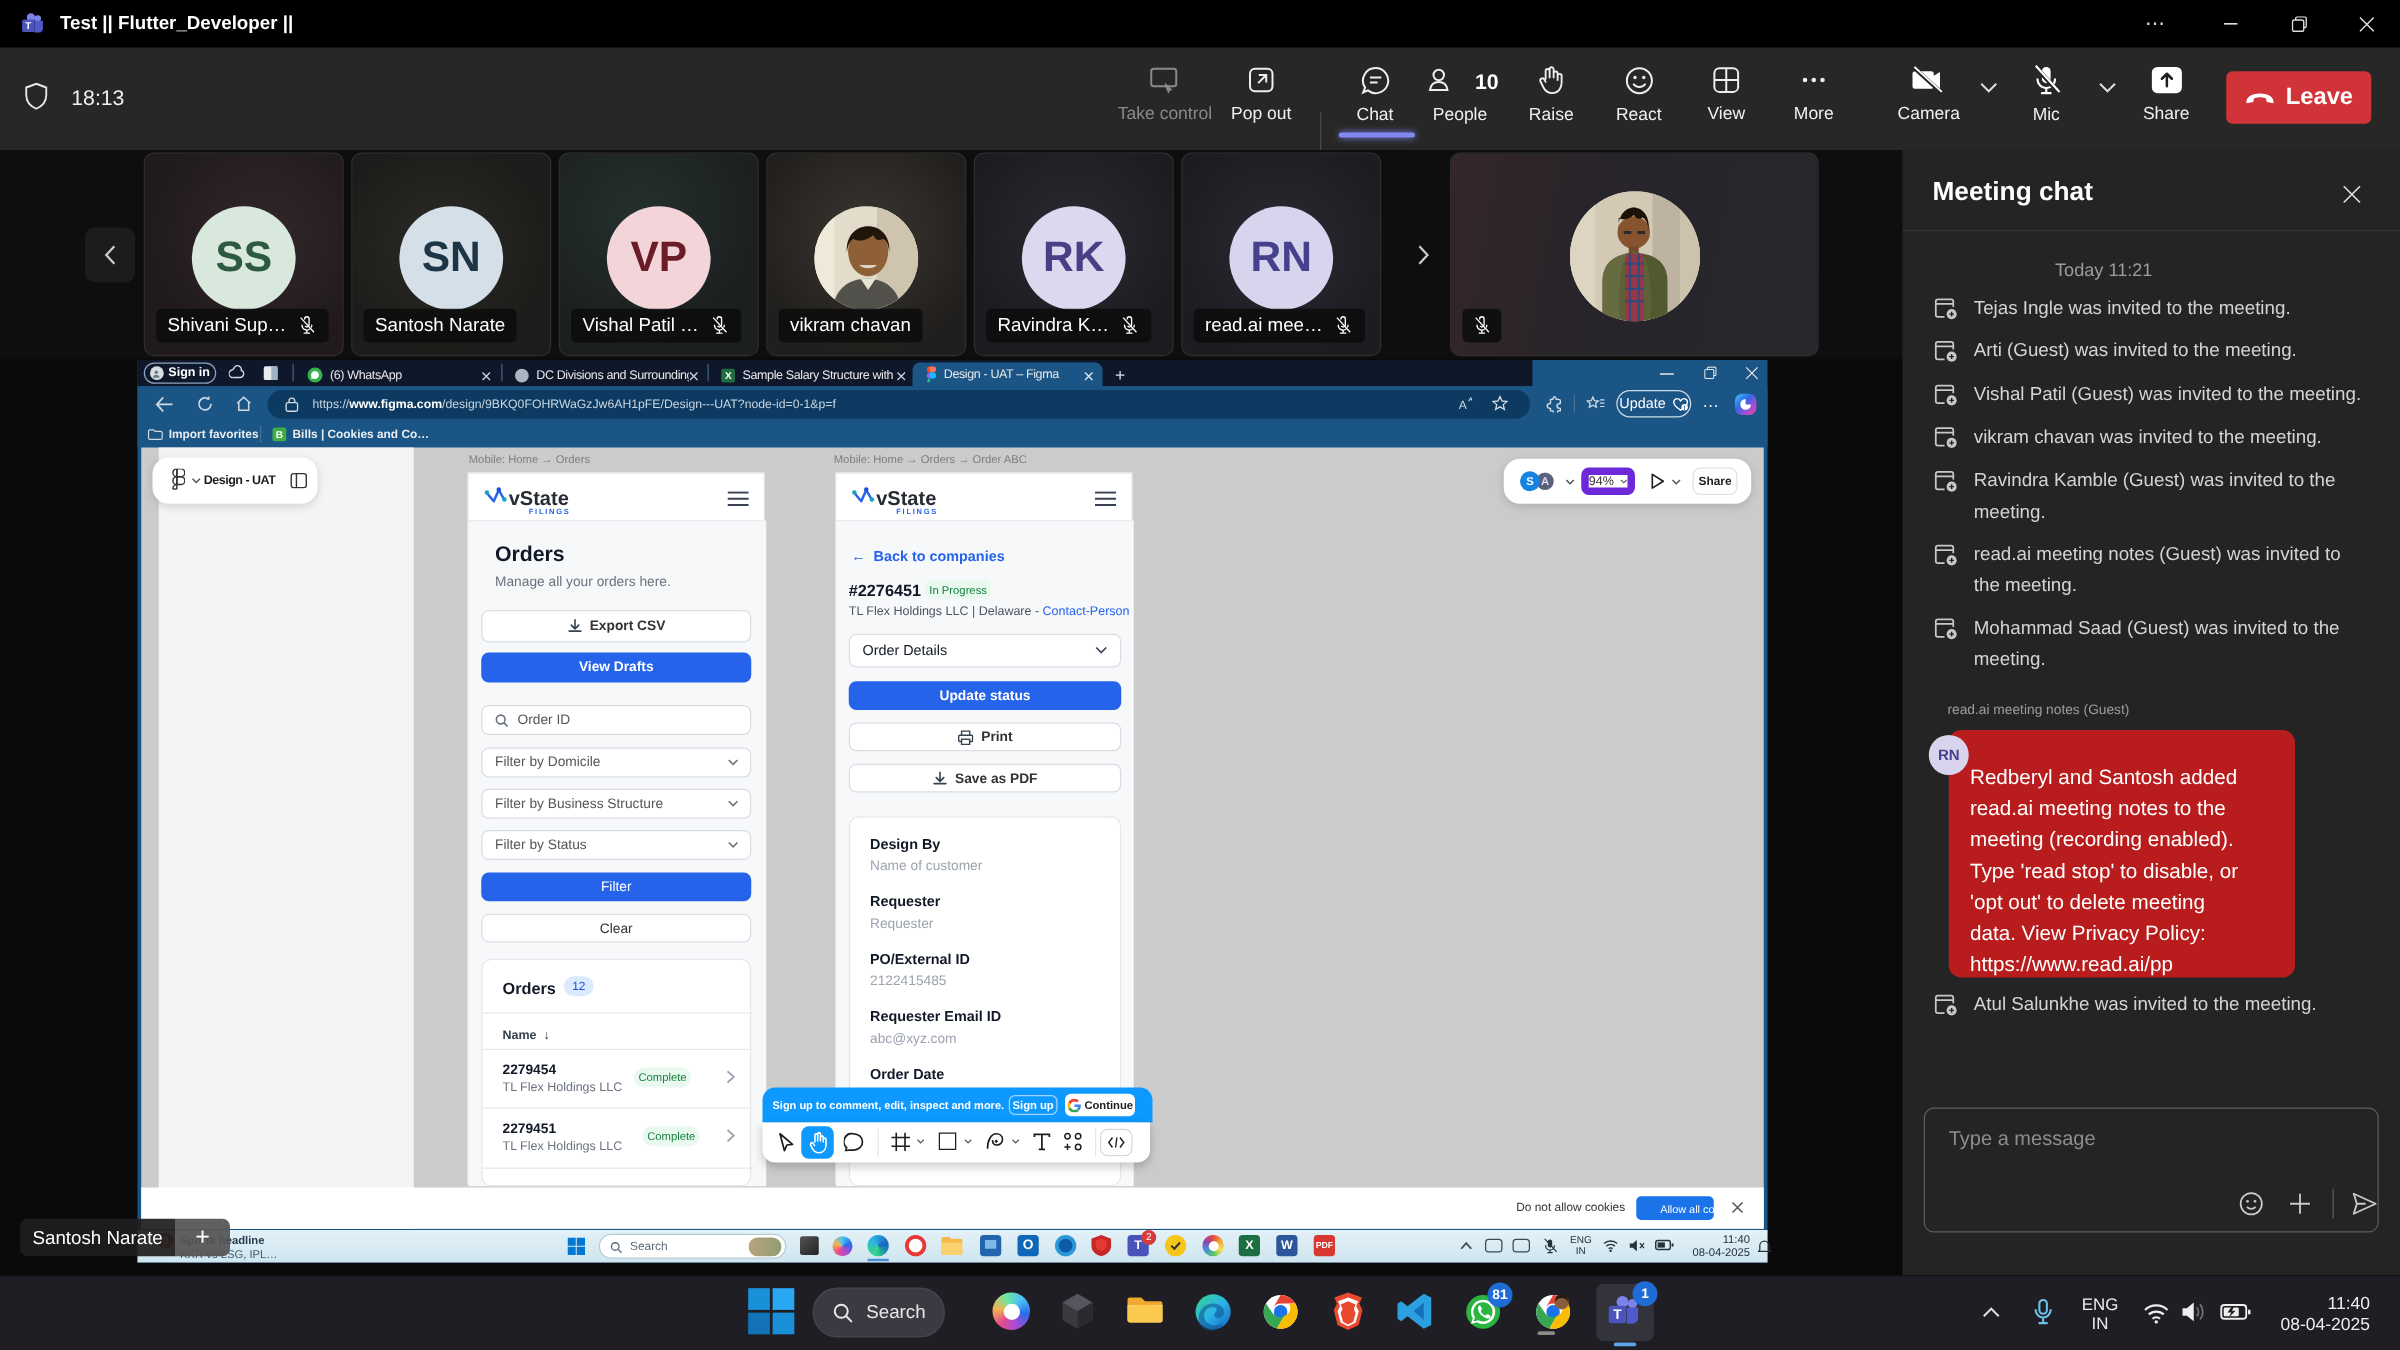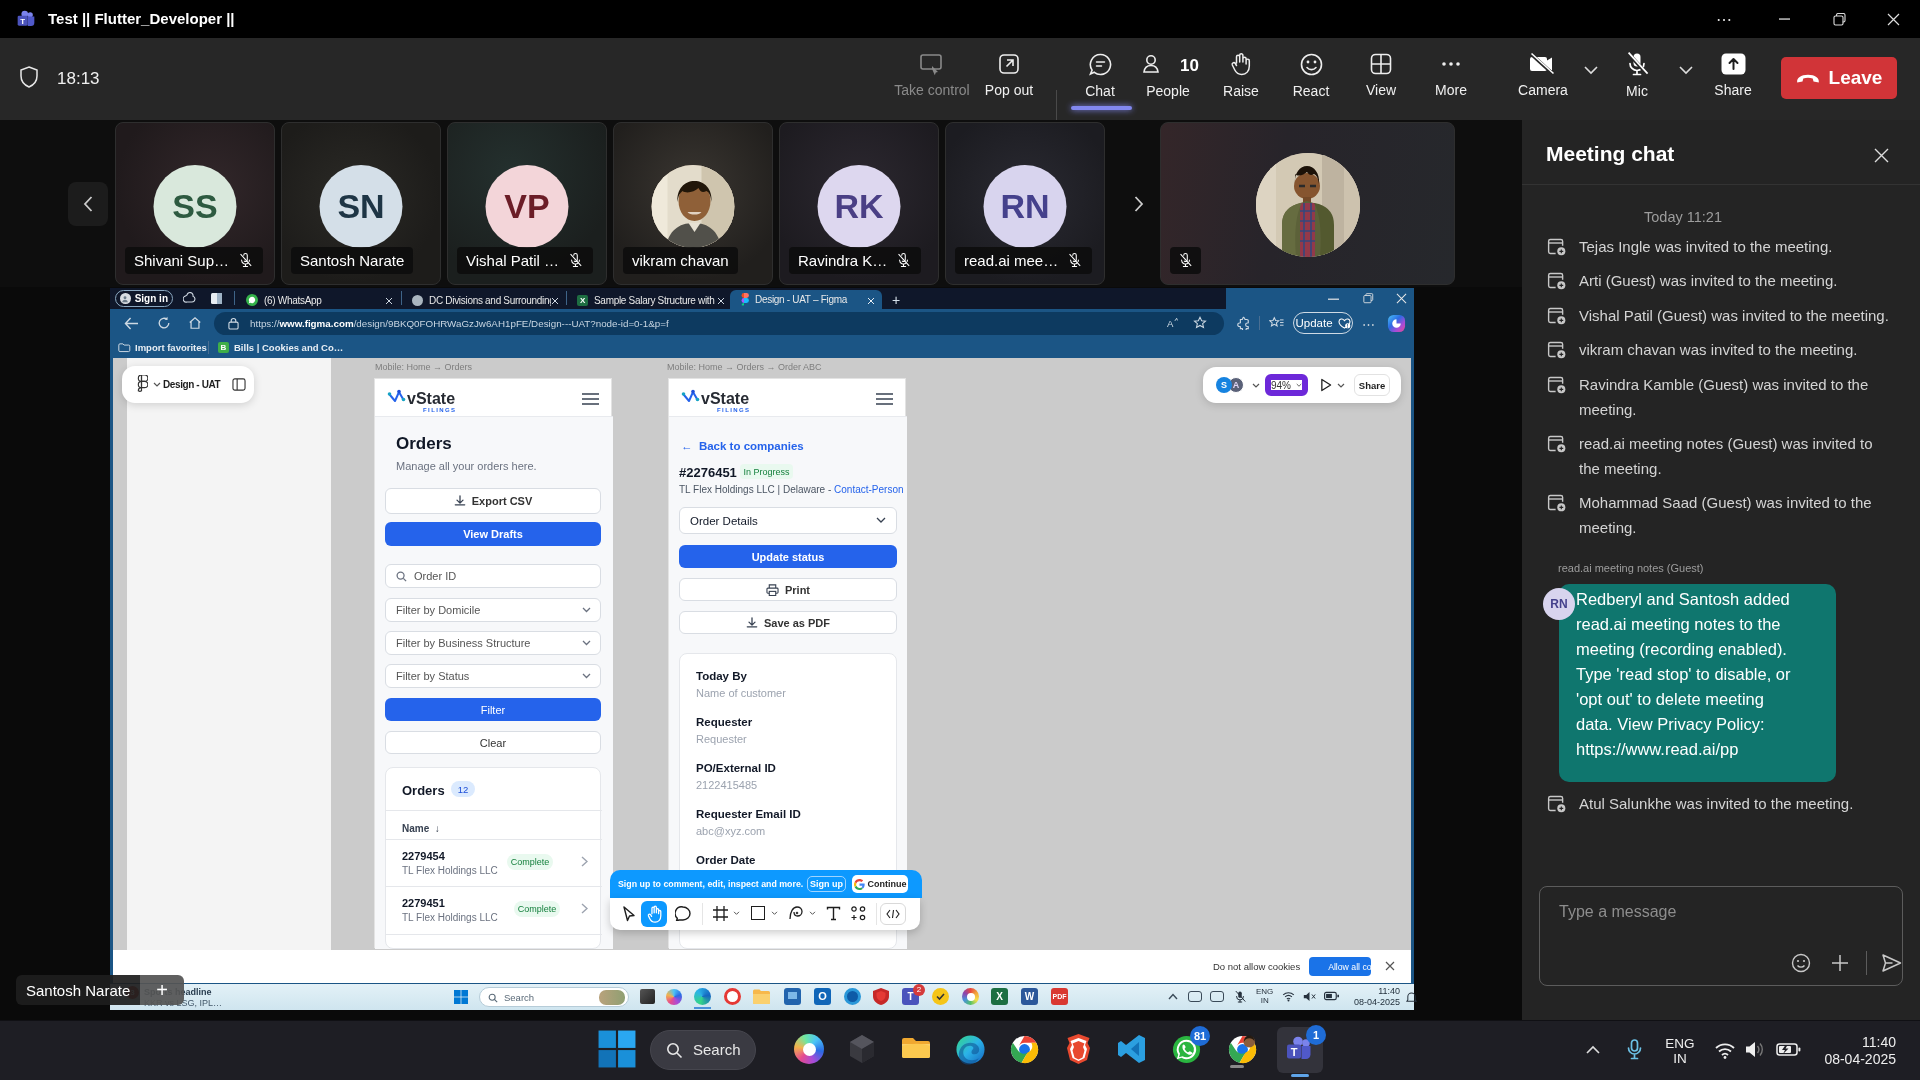--- a/index.html
+++ b/index.html
@@ -517,21 +517,21 @@
             </svg></div>
         <div class="pbtn blue" style="left:10px;top:166px;width:218px;height:23px;">Update status</div>
         <div class="pbtn line" style="left:10px;top:199px;width:218px;height:23px;"><svg width="13" height="12" viewBox="0 0 14 13">
               <path d="M3.5 4V1h7v3M3.5 10H2a1 1 0 0 1-1-1V5.5a1 1 0 0 1 1-1h10a1 1 0 0 1 1 1V9a1 1 0 0 1-1 1h-1.5" fill="none" stroke="#374151" stroke-width="1.2"></path>
               <rect x="3.5" y="8" width="7" height="4.5" fill="none" stroke="#374151" stroke-width="1.2"></rect>
             </svg>Print</div>
         <div class="pbtn line" style="left:10px;top:232px;width:218px;height:23px;"><svg width="12" height="12" viewBox="0 0 14 14">
               <path d="M7 1v8M3.5 6L7 9.5 10.5 6M1.5 11.5h11" fill="none" stroke="#374151" stroke-width="1.5" stroke-linecap="round" stroke-linejoin="round"></path>
             </svg>Save as PDF</div>
         <div class="abs" style="left:10px;top:274px;width:218px;height:296px;border:1px solid #e5e7eb;border-radius:8px;background:#fff;">
-          <div class="abs" style="left:16px;top:16px;font-size:11.5px;font-weight:bold;color:#111827;">Today By</div>
+          <div class="abs" style="left:16px;top:16px;font-size:11.5px;font-weight:bold;color:#111827;">Design By</div>
           <div class="abs" style="left:16px;top:33px;font-size:11px;color:#9ca3af;">Name of customer</div>
           <div class="abs" style="left:16px;top:62px;font-size:11.5px;font-weight:bold;color:#111827;">Requester</div>
           <div class="abs" style="left:16px;top:79px;font-size:11px;color:#9ca3af;">Requester</div>
           <div class="abs" style="left:16px;top:108px;font-size:11.5px;font-weight:bold;color:#111827;">PO/External ID</div>
           <div class="abs" style="left:16px;top:125px;font-size:11px;color:#9ca3af;">2122415485</div>
           <div class="abs" style="left:16px;top:154px;font-size:11.5px;font-weight:bold;color:#111827;">Requester Email ID</div>
           <div class="abs" style="left:16px;top:171px;font-size:11px;color:#9ca3af;">abc@xyz.com</div>
           <div class="abs" style="left:16px;top:200px;font-size:11.5px;font-weight:bold;color:#111827;">Order Date</div>
         </div>
       </div>
@@ -743,21 +743,21 @@
         <svg width="21" height="21" viewBox="0 0 24 24">
           <path d="M19 11V6a2 2 0 0 0-2-2H5a2 2 0 0 0-2 2v12a2 2 0 0 0 2 2h6" fill="none" stroke="#c8c8c8" stroke-width="1.6"></path>
           <path d="M3 8h16" stroke="#c8c8c8" stroke-width="1.6"></path>
           <circle cx="17.5" cy="17.5" r="4.6" fill="#c8c8c8"></circle>
           <path d="M17.5 15.3v4.4M15.3 17.5h4.4" stroke="#242424" stroke-width="1.3"></path>
         </svg>
         <span class="t">Mohammad Saad (Guest) was invited to the<br>meeting.</span>
       </div>
     <div class="abs" style="left:36px;top:442px;font-size:11px;color:#9d9d9d;">read.ai meeting notes (Guest)</div>
     <div class="abs" style="left:21px;top:468px;width:32px;height:32px;border-radius:50%;background:#d8d4ee;color:#45418c;font-size:12px;font-weight:bold;display:flex;align-items:center;justify-content:center;z-index:2;">RN</div>
-    <div class="abs" style="left:37px;top:464px;width:277px;height:198px;background:#0f766e;border-radius:10px;color:#fff;font-size:16.5px;line-height:25px;padding:3px 0 0 17px;">Redberyl and Santosh added<br>read.ai meeting notes to the<br>meeting (recording enabled).<br>Type 'read stop' to disable, or<br>'opt out' to delete meeting<br>data. View Privacy Policy:<br>https://www.read.ai/pp</div>
+    <div class="abs" style="left:37px;top:464px;width:277px;height:198px;background:#b91c1c;border-radius:10px;color:#fff;font-size:16.5px;line-height:25px;padding:26px 0 0 17px;">Redberyl and Santosh added<br>read.ai meeting notes to the<br>meeting (recording enabled).<br>Type 'read stop' to disable, or<br>'opt out' to delete meeting<br>data. View Privacy Policy:<br>https://www.read.ai/pp</div>
     <div class="evrow" style="top:671px;">
         <svg width="21" height="21" viewBox="0 0 24 24">
           <path d="M19 11V6a2 2 0 0 0-2-2H5a2 2 0 0 0-2 2v12a2 2 0 0 0 2 2h6" fill="none" stroke="#c8c8c8" stroke-width="1.6"></path>
           <path d="M3 8h16" stroke="#c8c8c8" stroke-width="1.6"></path>
           <circle cx="17.5" cy="17.5" r="4.6" fill="#c8c8c8"></circle>
           <path d="M17.5 15.3v4.4M15.3 17.5h4.4" stroke="#242424" stroke-width="1.3"></path>
         </svg>
         <span class="t">Atul Salunkhe was invited to the meeting.</span>
       </div>
     <div class="abs" style="left:17px;top:766px;width:364px;height:100px;border:1px solid #5c5c5c;border-radius:8px;">

